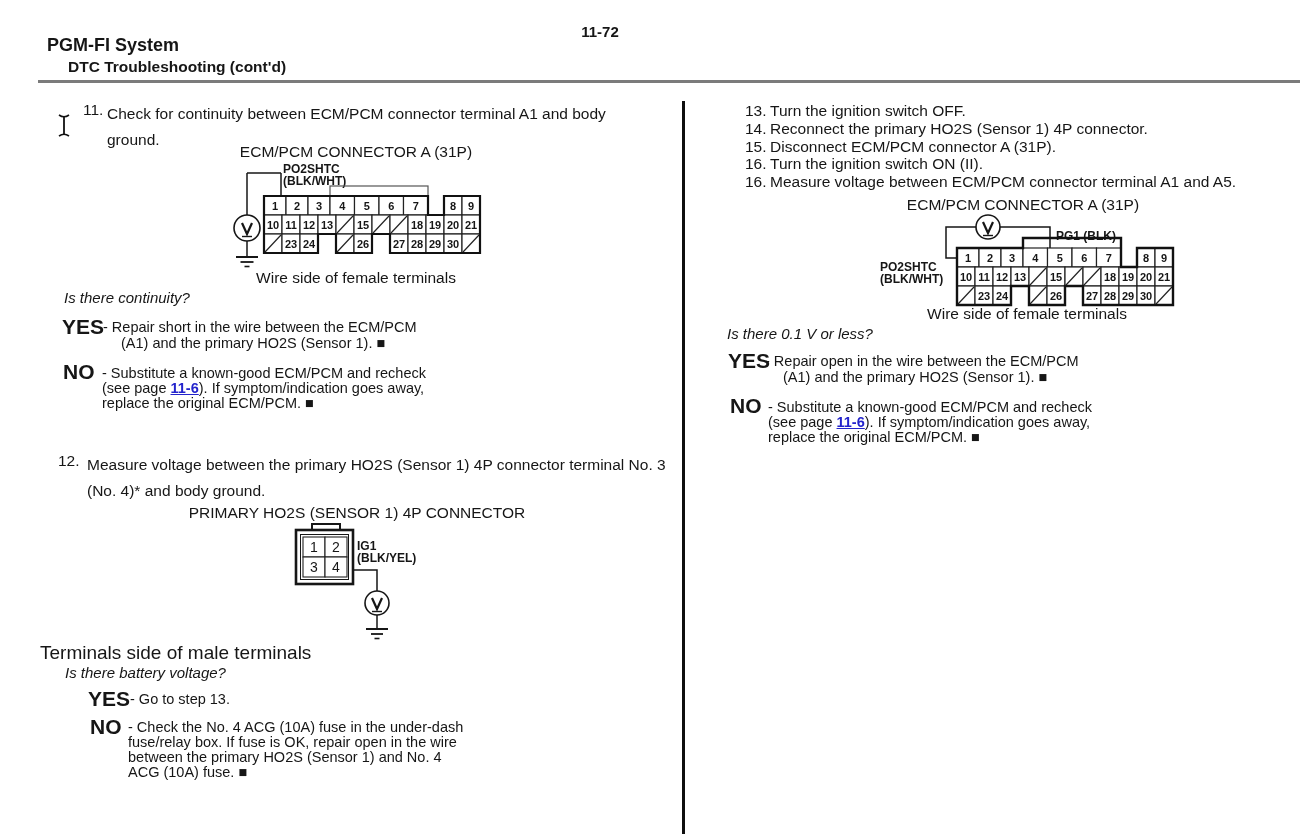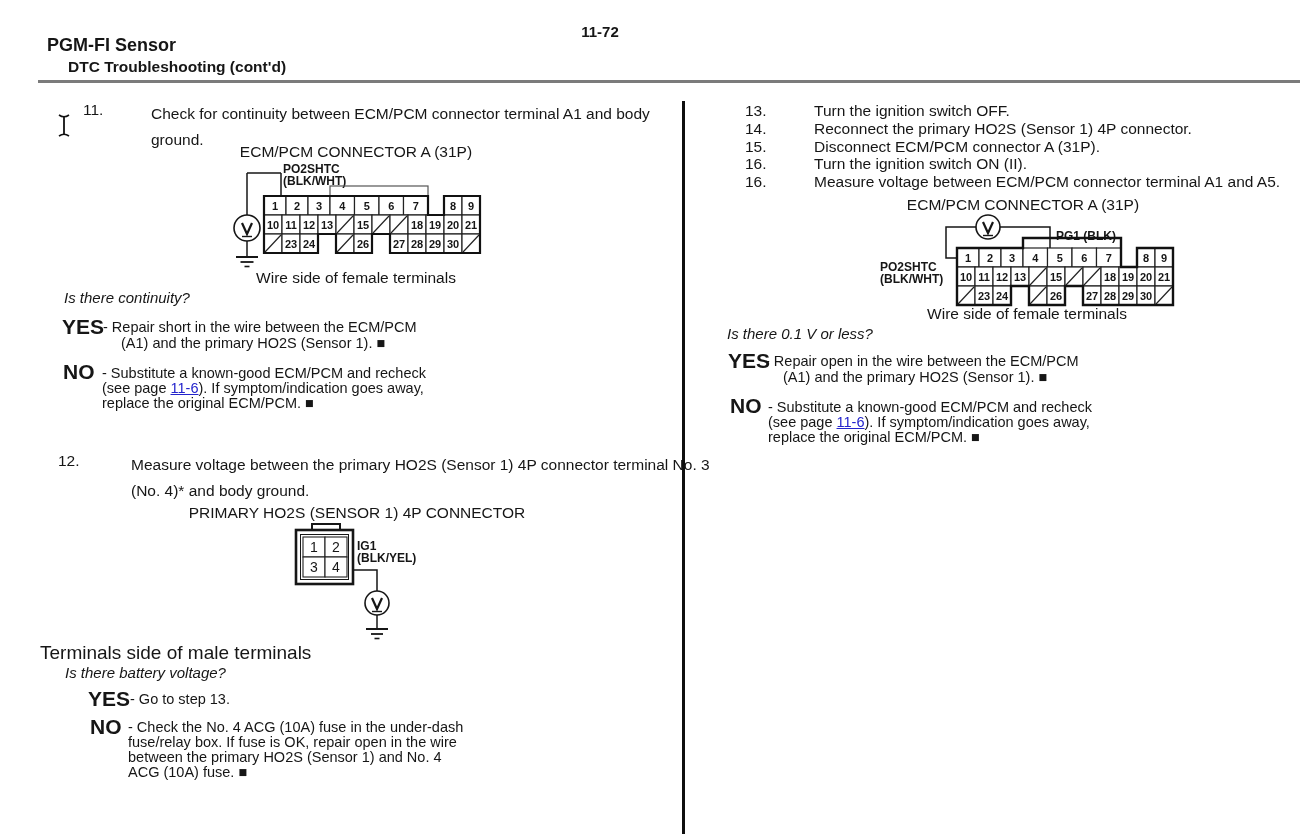--- a/index.html
+++ b/index.html
@@ -6,39 +6,39 @@
   body{
     width:1300px;height:834px;background:#ffffff;position:relative;overflow:hidden;
     font-family:"Liberation Sans", sans-serif;color:#161616;
   }
   .abs{position:absolute;white-space:nowrap;}
   .hdr-title{font-size:18px;font-weight:700;}
   .hdr-sub{font-size:15.5px;font-weight:700;}
   .pagenum{font-size:15px;font-weight:700;text-align:center;}
   .rule{position:absolute;background:#7b7b7b;}
   .divider{position:absolute;background:#0e0e0e;}
-  .step{font-size:15.5px;display:flex;align-items:flex-start;gap:44px;}
+  .step{font-size:15.5px;display:flex;align-items:flex-start;}
   .step .num{display:inline-block;flex:0 0 auto;}
   .wrap{white-space:normal;line-height:26px;}
   .title{font-size:15.5px;text-align:center;}
   .caption{font-size:15.5px;text-align:center;}
   .q{font-size:15px;font-style:italic;}
   .ynlbl{font-size:21px;font-weight:700;}
   .yn{font-size:14.5px;}
   .plain{font-size:19px;}
-  a.pagelink, .pagelink{color:#2323cc;text-decoration:underline;cursor:pointer;}
+  a.pagelink, .pagelink{color:#2323cc;text-decoration:underline;cursor:pointer;font-weight:bold;}
   svg{position:absolute;overflow:visible;}
   svg text{font-family:"Liberation Sans", sans-serif;fill:#161616;}
   .svg-lbl{font-size:12px;font-weight:700;}
 </style>
 </head>
 <body>
 
 <div class="abs pagenum" style="left:560px;top:23px;width:80px">11-72</div>
-<div class="abs hdr-title" style="left:47px;top:35px">PGM-FI Sensor</div>
+<div class="abs hdr-title" style="left:47px;top:35px">PGM-FI System</div>
 <div class="abs hdr-sub" style="left:68px;top:58px">DTC Troubleshooting (cont'd)</div>
 <div class="rule" style="left:38px;top:80px;width:1262px;height:3px"></div>
 <div class="divider" style="left:682px;top:101px;width:3px;height:733px"></div>
 
 <svg style="left:56px;top:112px" width="16" height="27" viewBox="0 0 16 27">
   <path d="M3,3 Q8,6.5 13,3" fill="none" stroke="#111" stroke-width="1.6"></path>
   <path d="M3,24 Q8,20.5 13,24" fill="none" stroke="#111" stroke-width="1.6"></path>
   <line x1="8" y1="4.5" x2="8" y2="22.5" stroke="#111" stroke-width="1.8"></line>
 </svg>
 

